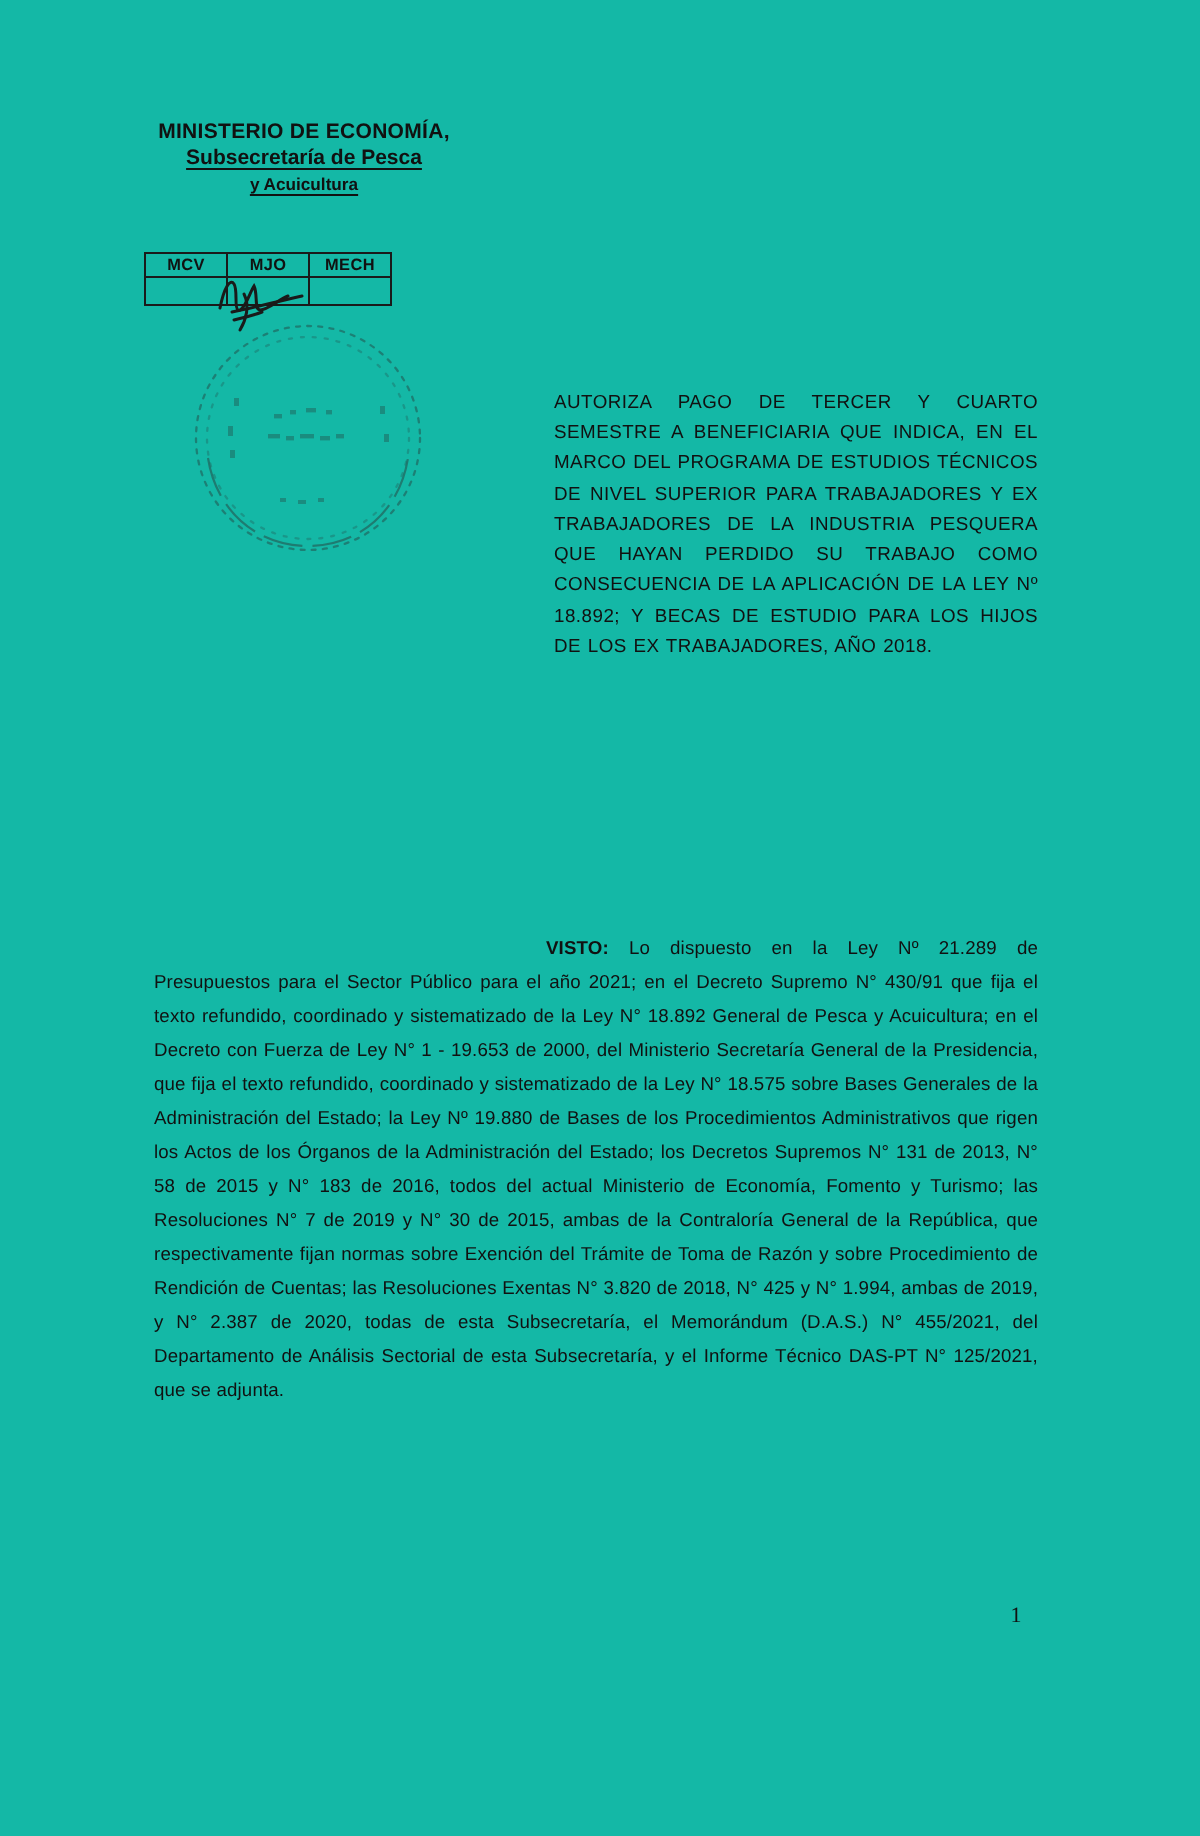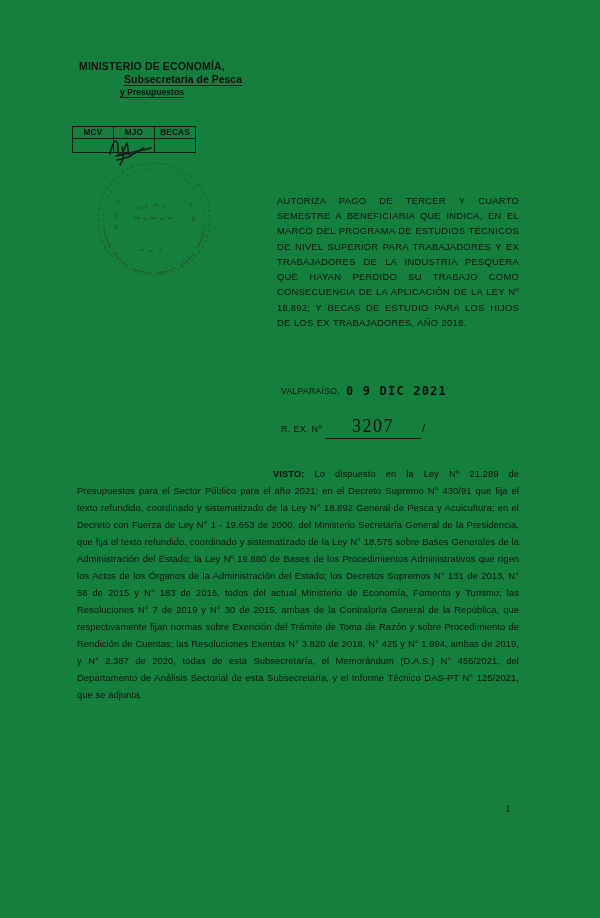--- a/index.html
+++ b/index.html
@@ -9,21 +9,21 @@
     background: #ffffff;
   }
   body {
     font-family: "Liberation Sans", sans-serif;
     color: #111111;
   }
   #page {
     position: relative;
     width: 600px;
     height: 918px;
-    background: #15803d;
+    background: #14b8a6;
     overflow: hidden;
   }
 
   
   #letterhead {
     position: absolute;
     left: 62px;
     top: 60px;
     width: 180px;
     text-align: center;
@@ -35,21 +35,20 @@
     letter-spacing: 0.15px;
     white-space: nowrap;
   }
   .lh-line3 {
     font-size: 10.5px;
     font-weight: bold;
     text-decoration: underline;
     text-underline-offset: 2px;
     margin-top: 1px;
     white-space: nowrap;
-    text-align: right;
   }
   .lh-line4 {
     font-size: 8.6px;
     font-weight: bold;
     text-decoration: underline;
     text-underline-offset: 2px;
     margin-top: 1px;
     white-space: nowrap;
   }
 
@@ -198,29 +197,29 @@
   }
 </style>
 </head>
 <body>
 
 <div id="page">
 
   <div id="letterhead">
     <div class="lh-line1">MINISTERIO DE ECONOMÍA,</div>
     <div class="lh-line3">Subsecretaría de Pesca</div>
-    <div class="lh-line4">y Presupuestos</div>
+    <div class="lh-line4">y Acuicultura</div>
   </div>
 
   <table id="initials-table">
     <tbody>
         <tr>
       <td>MCV</td>
       <td>MJO</td>
-      <td>BECAS</td>
+      <td>MECH</td>
     </tr>
     <tr class="body-row">
       <td class="nb"></td>
       <td class="nb"></td>
       <td class="nb"></td>
     </tr>
   </tbody>
     </table>
 
   <svg id="table-signature" viewBox="0 0 66 34">
@@ -256,27 +255,21 @@
       <rect x="33" y="44" width="2.5" height="4"></rect>
       <rect x="30" y="58" width="2.5" height="5"></rect>
       <rect x="31" y="70" width="2.5" height="4"></rect>
       <rect x="106" y="48" width="2.5" height="4"></rect>
       <rect x="108" y="62" width="2.5" height="4"></rect>
     </g>
   </svg>
 
   <div id="subject-block">AUTORIZA PAGO DE TERCER Y CUARTO SEMESTRE A BENEFICIARIA QUE INDICA, EN EL MARCO DEL PROGRAMA DE ESTUDIOS TÉCNICOS DE NIVEL SUPERIOR PARA TRABAJADORES Y EX TRABAJADORES DE LA INDUSTRIA PESQUERA QUE HAYAN PERDIDO SU TRABAJO COMO CONSECUENCIA DE LA APLICACIÓN DE LA LEY Nº 18.892; Y BECAS DE ESTUDIO PARA LOS HIJOS DE LOS EX TRABAJADORES, AÑO 2018.</div>
 
-  <div id="place-date">
-    <span class="place">VALPARAÍSO,</span><span class="date">0 9 DIC 2021</span>
-  </div>
-
-  <div id="res-number">
-    <span class="rlabel">R. EX. Nº</span><span class="rvalue">3207</span><span class="rslash">/</span>
-  </div>
+
 
   <div id="body-text">
     <span class="indent"></span><span class="visto">VISTO:</span><span> Lo dispuesto en la Ley Nº 21.289 de Presupuestos para el Sector Público para el año 2021; en el Decreto Supremo N° 430/91 que fija el texto refundido, coordinado y sistematizado de la Ley N° 18.892 General de Pesca y Acuicultura; en el Decreto con Fuerza de Ley N° 1 - 19.653 de 2000, del Ministerio Secretaría General de la Presidencia, que fija el texto refundido, coordinado y sistematizado de la Ley N° 18.575 sobre Bases Generales de la Administración del Estado; la Ley Nº 19.880 de Bases de los Procedimientos Administrativos que rigen los Actos de los Órganos de la Administración del Estado; los Decretos Supremos N° 131 de 2013, N° 58 de 2015 y N° 183 de 2016, todos del actual Ministerio de Economía, Fomento y Turismo; las Resoluciones N° 7 de 2019 y N° 30 de 2015, ambas de la Contraloría General de la República, que respectivamente fijan normas sobre Exención del Trámite de Toma de Razón y sobre Procedimiento de Rendición de Cuentas; las Resoluciones Exentas N° 3.820 de 2018, N° 425 y N° 1.994, ambas de 2019, y N° 2.387 de 2020, todas de esta Subsecretaría, el Memorándum (D.A.S.) N° 455/2021, del Departamento de Análisis Sectorial de esta Subsecretaría, y el Informe Técnico DAS-PT N° 125/2021, que se adjunta.</span>
   </div>
 
   <div id="page-number">1</div>
 
 </div>
 
 </body></html>

